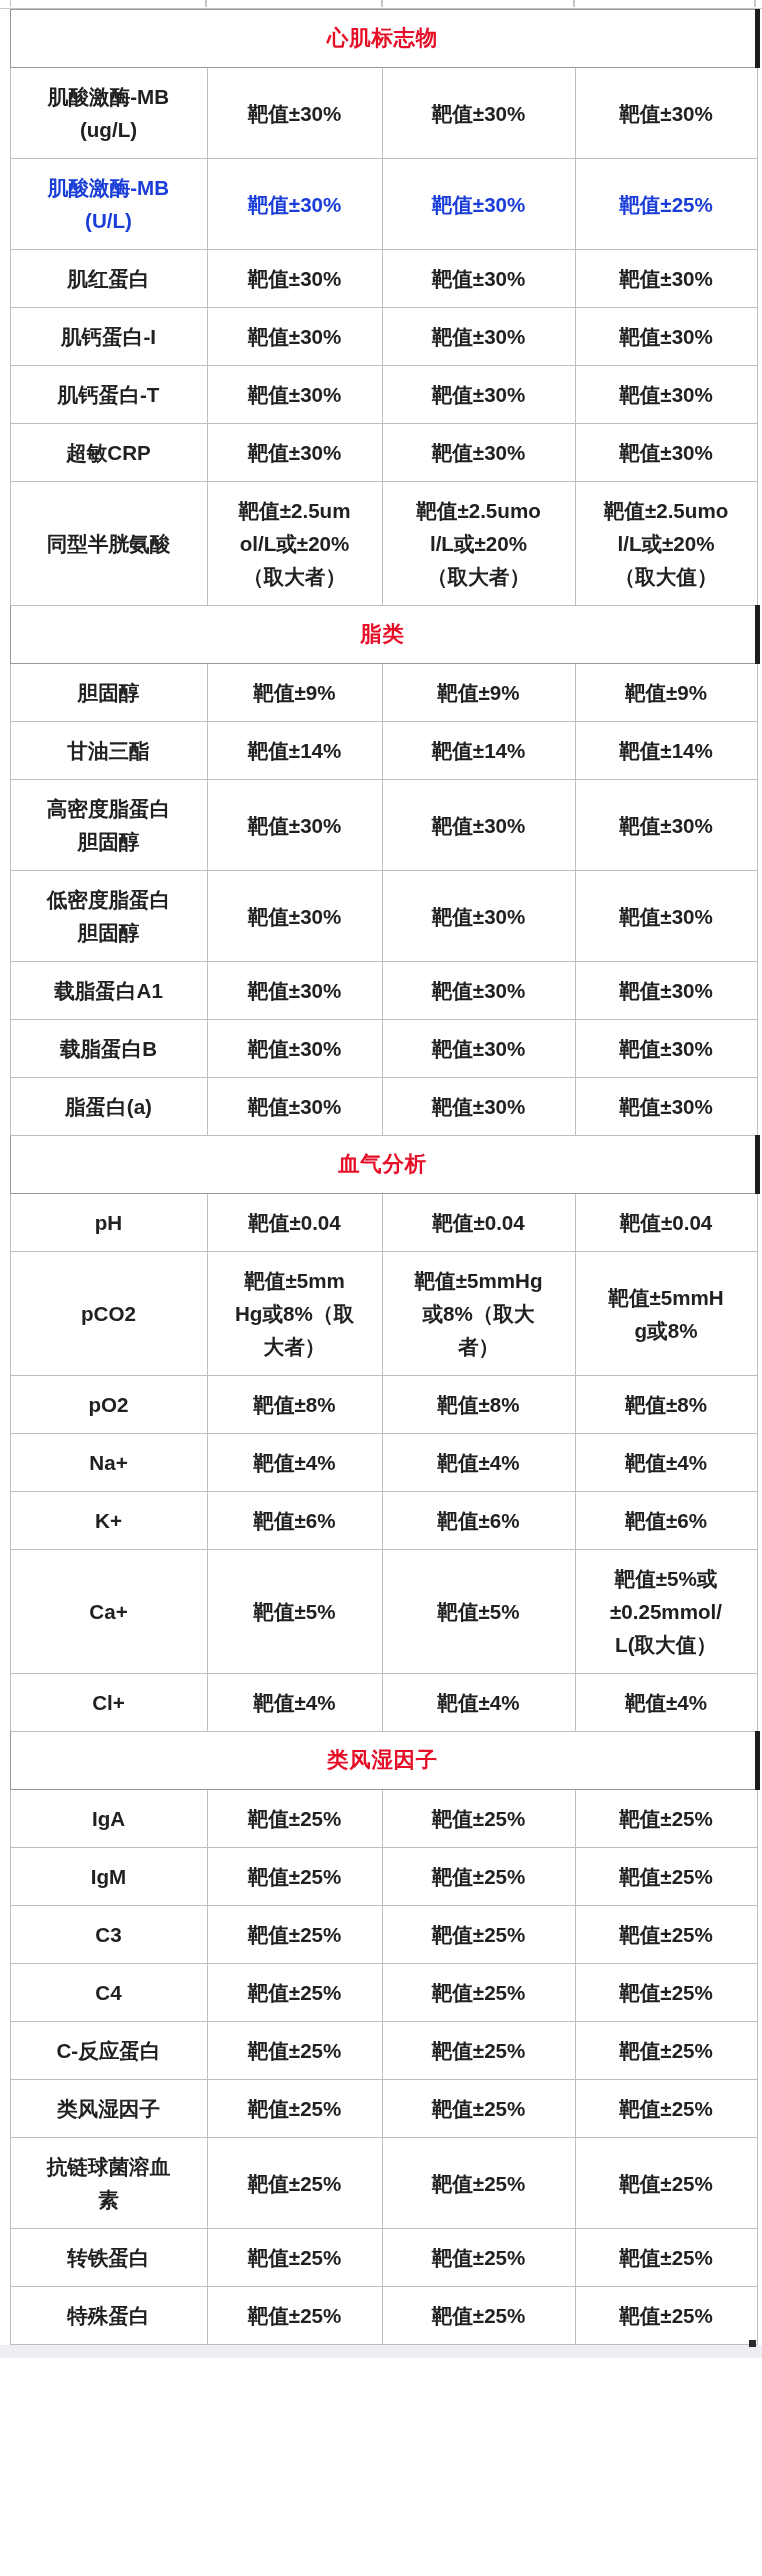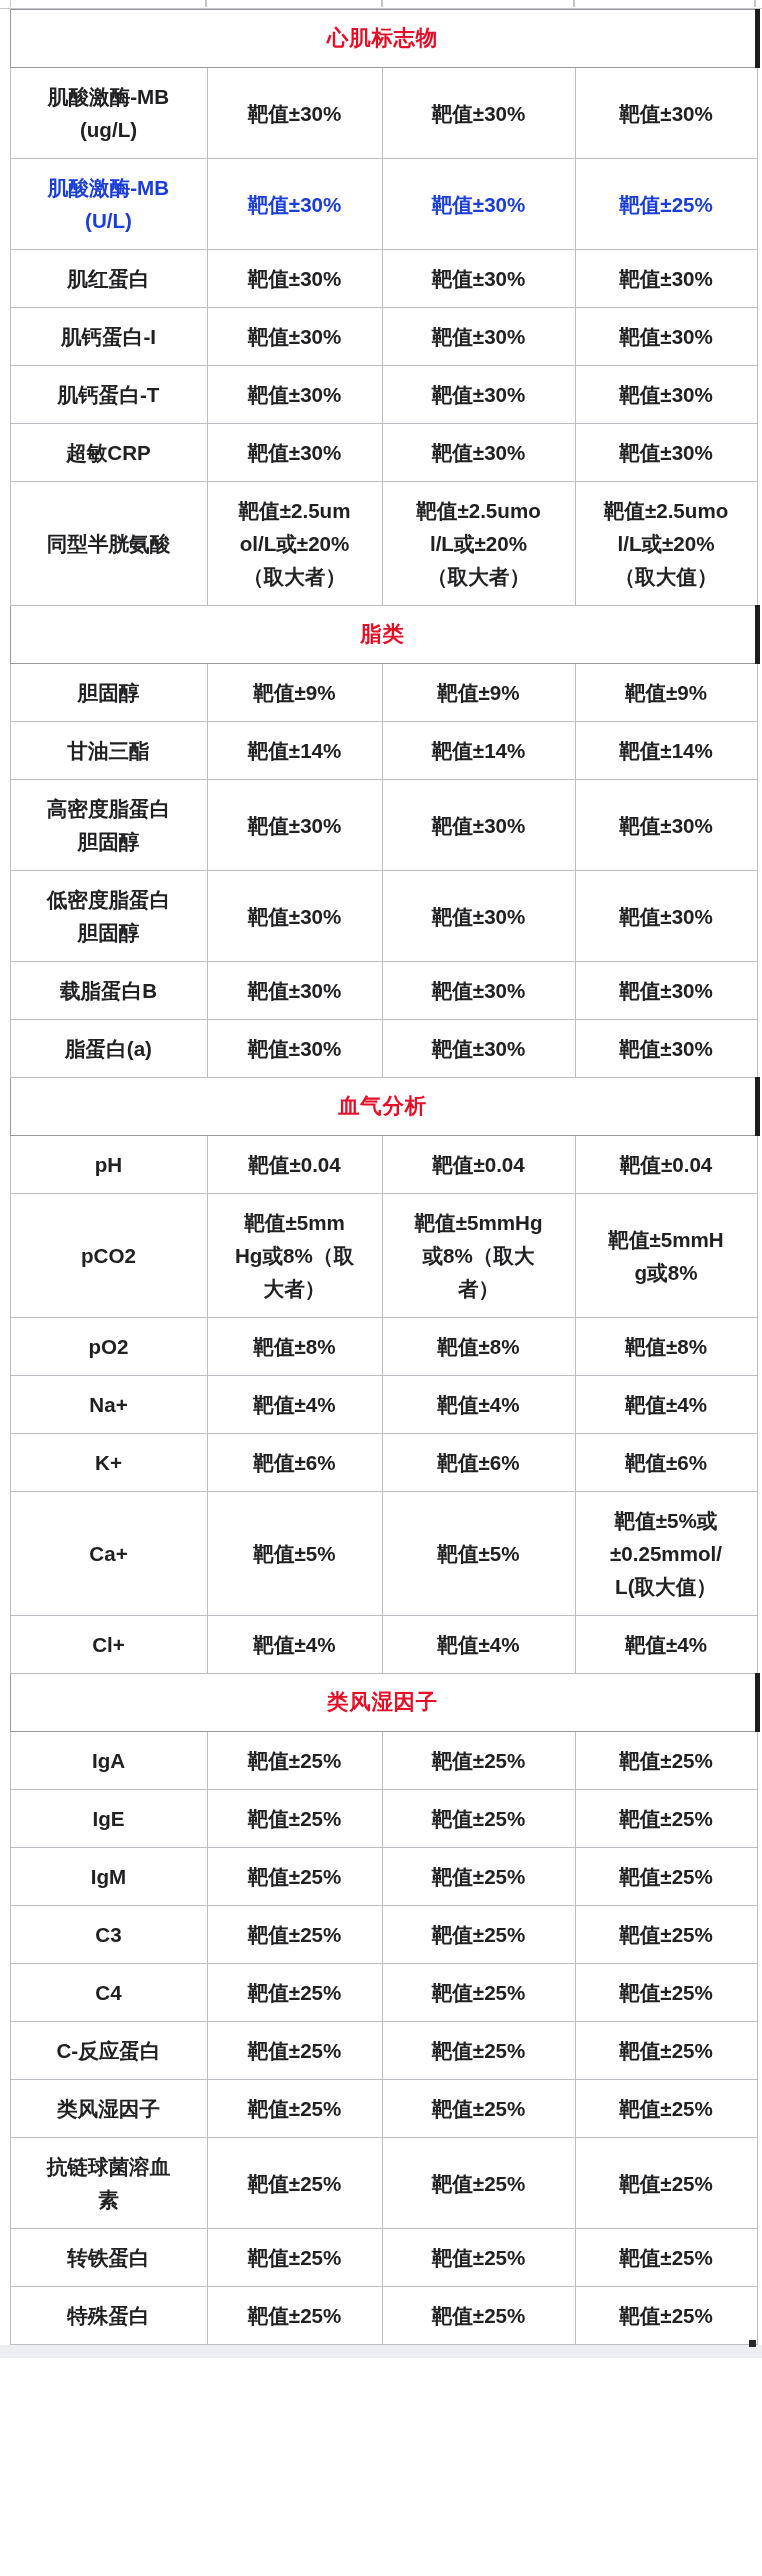--- a/index.html
+++ b/index.html
@@ -179,20 +179,26 @@
           <td class="value-cell">靶值±30%</td>
         </tr>
         <tr class="data-row">
           <td class="name-cell">低密度脂蛋白
 胆固醇</td>
           <td class="value-cell">靶值±30%</td>
           <td class="value-cell">靶值±30%</td>
           <td class="value-cell">靶值±30%</td>
         </tr>
         <tr class="data-row">
+          <td class="name-cell">载脂蛋白A1</td>
+          <td class="value-cell">靶值±30%</td>
+          <td class="value-cell">靶值±30%</td>
+          <td class="value-cell">靶值±30%</td>
+        </tr>
+        <tr class="data-row">
           <td class="name-cell">载脂蛋白B</td>
           <td class="value-cell">靶值±30%</td>
           <td class="value-cell">靶值±30%</td>
           <td class="value-cell">靶值±30%</td>
         </tr>
         <tr class="data-row">
           <td class="name-cell">脂蛋白(a)</td>
           <td class="value-cell">靶值±30%</td>
           <td class="value-cell">靶值±30%</td>
           <td class="value-cell">靶值±30%</td>
@@ -252,26 +258,20 @@
         <tr class="section-row">
           <td colspan="4">类风湿因子</td>
         </tr>
         <tr class="data-row">
           <td class="name-cell">IgA</td>
           <td class="value-cell">靶值±25%</td>
           <td class="value-cell">靶值±25%</td>
           <td class="value-cell">靶值±25%</td>
         </tr>
         <tr class="data-row">
-          <td class="name-cell">IgE</td>
-          <td class="value-cell">靶值±25%</td>
-          <td class="value-cell">靶值±25%</td>
-          <td class="value-cell">靶值±25%</td>
-        </tr>
-        <tr class="data-row">
           <td class="name-cell">IgM</td>
           <td class="value-cell">靶值±25%</td>
           <td class="value-cell">靶值±25%</td>
           <td class="value-cell">靶值±25%</td>
         </tr>
         <tr class="data-row">
           <td class="name-cell">C3</td>
           <td class="value-cell">靶值±25%</td>
           <td class="value-cell">靶值±25%</td>
           <td class="value-cell">靶值±25%</td>

